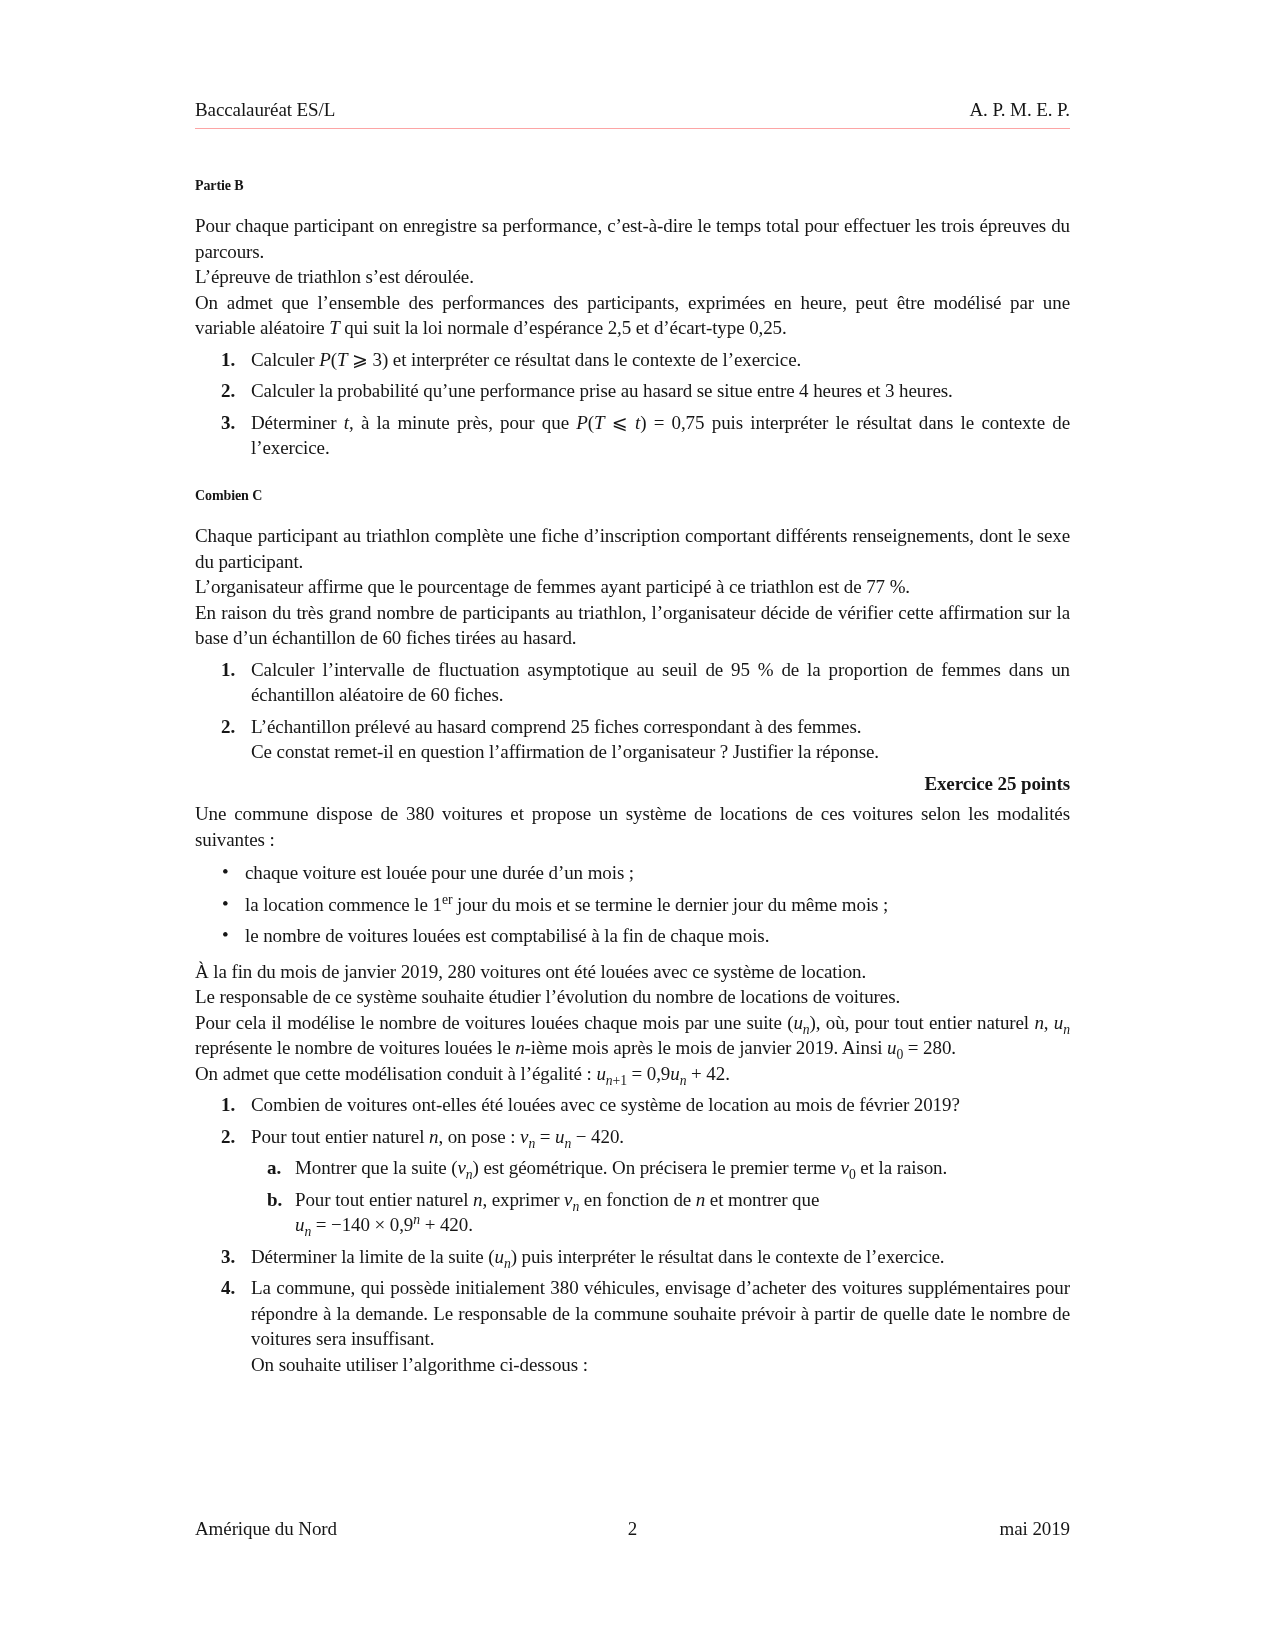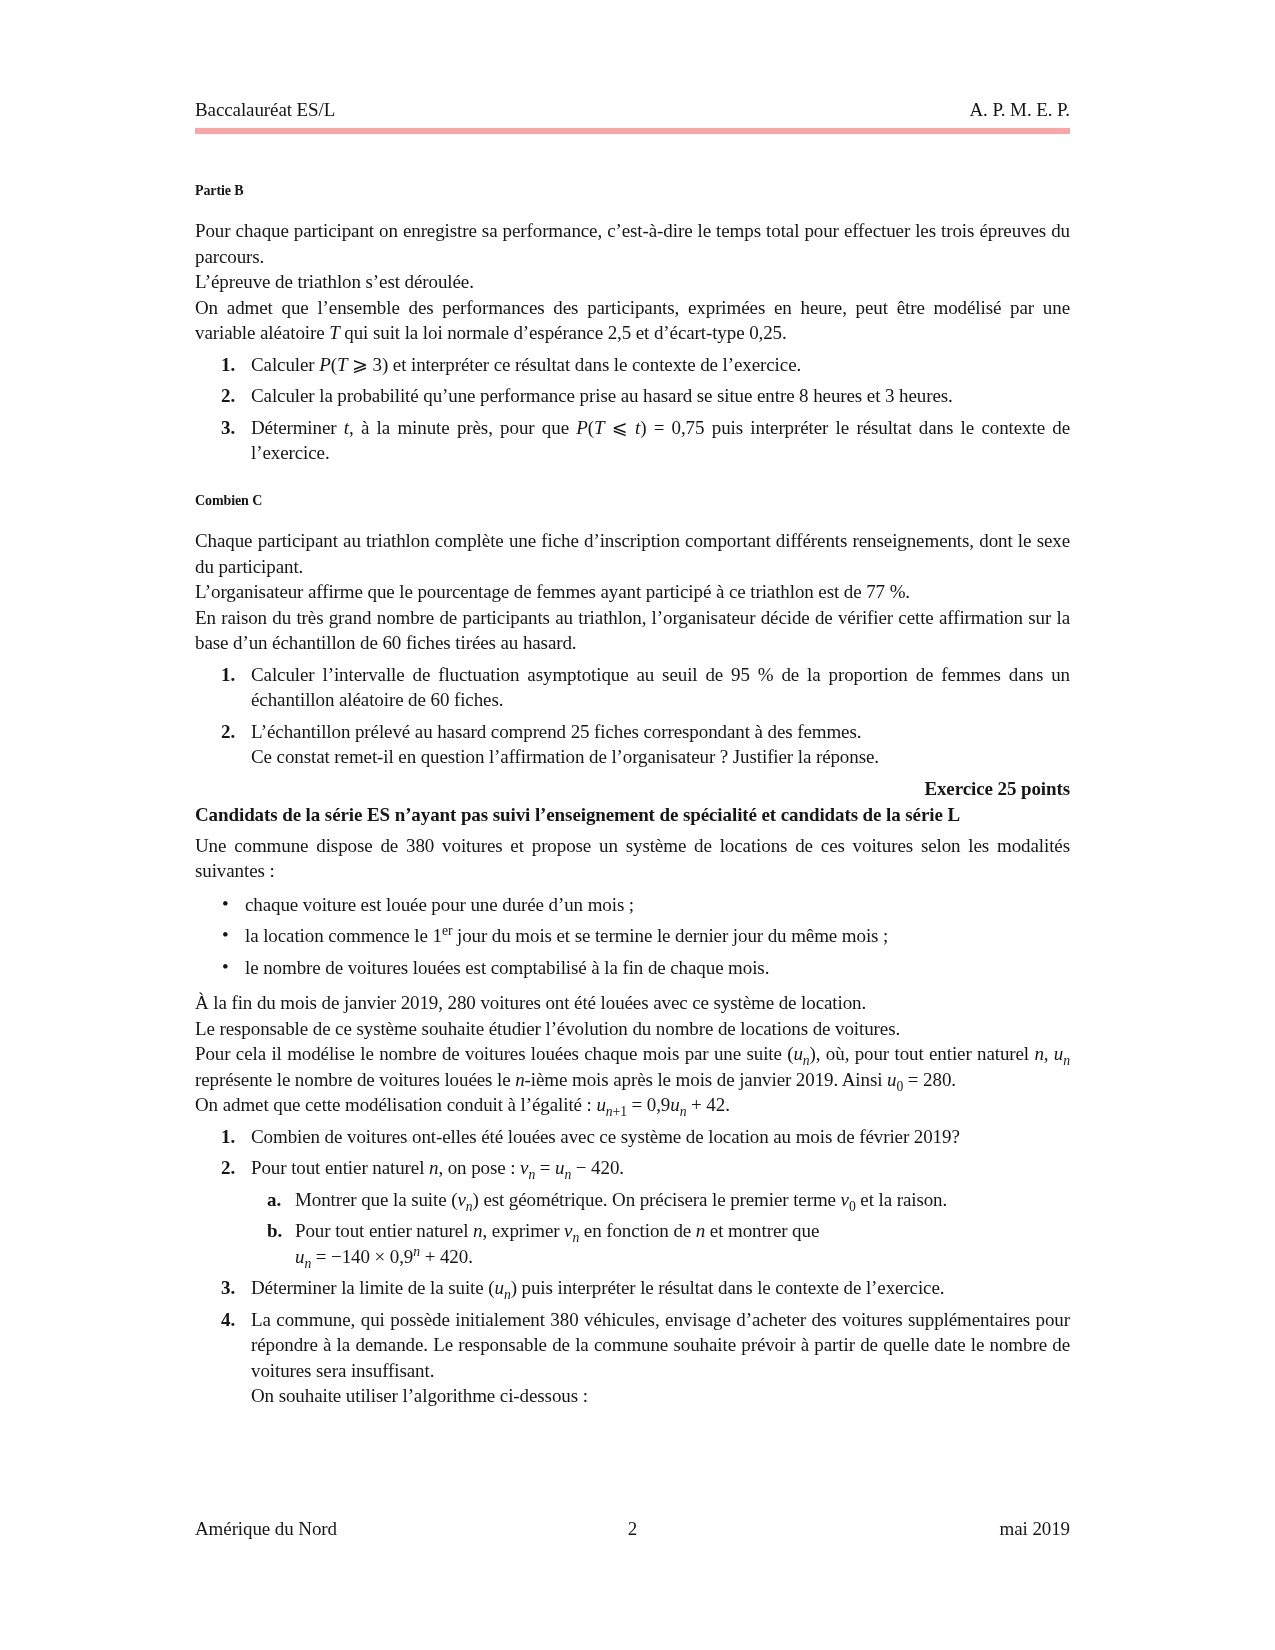--- a/index.html
+++ b/index.html
@@ -11,21 +11,21 @@
     font-family:"Liberation Serif","DejaVu Serif","DejaVu Sans",serif;
     font-size:19px;
     line-height:25.5px;
     letter-spacing:-0.1px;
     overflow:hidden;
   }
   .content{position:absolute;left:195px;top:0;width:875px;}
   .doc-header{
     padding-top:97px;
     display:flex;justify-content:space-between;align-items:flex-end;
-    border-bottom:6px solid #fca5a5;
+    border-bottom:1px solid #fca5a5;
     padding-bottom:5px;
   }
   .doc-header .right{font-weight:normal;}
   .part-heading{font-size:14px;font-weight:bold;margin:0 0 15px 0;}
   .mt-b{margin-top:44px;}
   .mt-c{margin-top:22px;}
   .para{margin:0;text-align:justify;}
   .olist{margin-top:6px;}
   .item{position:relative;padding-left:56px;margin:6px 0;text-align:justify;}
   .item>.num{position:absolute;left:26px;top:0;font-weight:bold;}
@@ -63,21 +63,21 @@
     <p class="para">Pour chaque participant on enregistre sa performance, c’est-à-dire le temps total pour effectuer les trois épreuves du parcours.</p>
     <p class="para">L’épreuve de triathlon s’est déroulée.</p>
     <p class="para">On admet que l’ensemble des performances des participants, exprimées en heure, peut être modélisé par une variable aléatoire <i>T</i> qui suit la loi normale d’espérance 2,5 et d’écart-type 0,25.</p>
     <div class="olist">
       <div class="item">
         <span class="num">1.</span>
         <span>Calculer <i>P</i>(<i>T</i> ⩾ 3) et interpréter ce résultat dans le contexte de l’exercice.</span>
       </div>
       <div class="item">
         <span class="num">2.</span>
-        <span>Calculer la probabilité qu’une performance prise au hasard se situe entre 8 heures et 3 heures.</span>
+        <span>Calculer la probabilité qu’une performance prise au hasard se situe entre 4 heures et 3 heures.</span>
       </div>
       <div class="item">
         <span class="num">3.</span>
         <span>Déterminer <i>t</i>, à la minute près, pour que <i>P</i>(<i>T</i> ⩽ <i>t</i>) = 0,75 puis interpréter le résultat dans le contexte de l’exercice.</span>
       </div>
     </div>
 
     <h3 class="part-heading mt-c">Combien C</h3>
     <p class="para">Chaque participant au triathlon complète une fiche d’inscription comportant différents renseignements, dont le sexe du participant.</p>
     <p class="para">L’organisateur affirme que le pourcentage de femmes ayant participé à ce triathlon est de 77 %.</p>
@@ -90,21 +90,20 @@
       <div class="item">
         <span class="num">2.</span>
         <span>L’échantillon prélevé au hasard comprend 25 fiches correspondant à des femmes.<br>Ce constat remet-il en question l’affirmation de l’organisateur ? Justifier la réponse.</span>
       </div>
     </div>
 
     <div class="ex-head-row">
       <span>Exercice 2</span>
       <span>5 points</span>
     </div>
-    <p class="ex-subtitle">Candidats de la série ES n’ayant pas suivi l’enseignement de spécialité et candidats de la série L</p>
 
     <p class="para block-gap">Une commune dispose de 380 voitures et propose un système de locations de ces voitures selon les modalités suivantes :</p>
 
     <div class="ulist">
       <div class="bullet-item">
         <span class="marker">•</span>
         <span>chaque voiture est louée pour une durée d’un mois ;</span>
       </div>
       <div class="bullet-item">
         <span class="marker">•</span>

